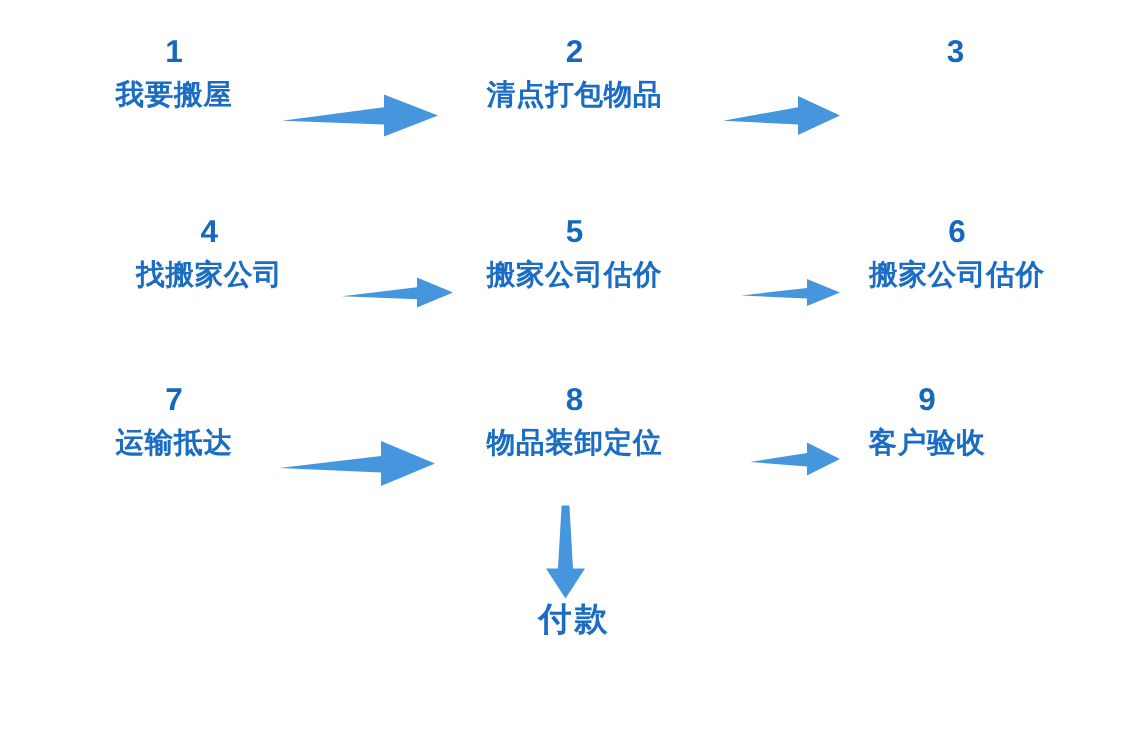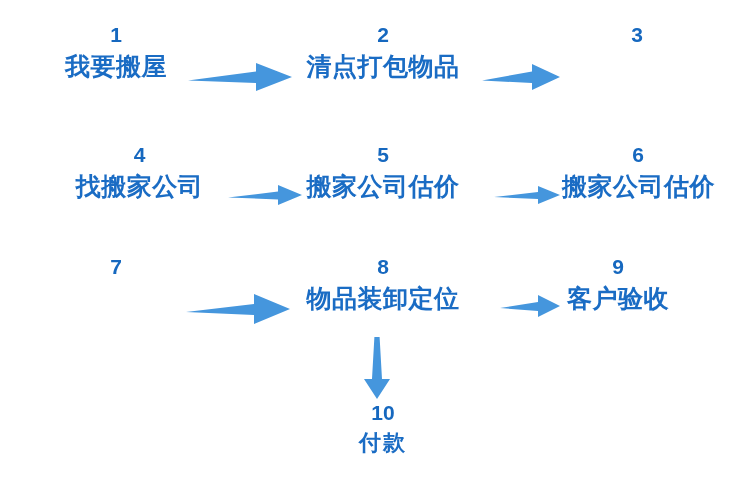--- a/index.html
+++ b/index.html
@@ -28,21 +28,21 @@
     display: block;
     font-size: 21px;
     font-weight: bold;
     color: #1668bf;
     line-height: 1;
     margin-bottom: 9px;
     letter-spacing: 0px;
   }
   .step-label {
     display: block;
-    font-size: 25px;
+    font-size: 19px;
     font-weight: bold;
     color: #1a6cc4;
     line-height: 1;
     letter-spacing: 0.5px;
   }
   .step.final .step-label {
     font-size: 22px;
     letter-spacing: 2px;
   }
   
@@ -107,20 +107,21 @@
     </svg>
   </div>
 
   <div class="step" style="left:562px; top:144px; width:152px;">
     <span class="step-number">6</span>
     <span class="step-label">搬家公司估价</span>
   </div>
 
   <div class="step" style="left:62px; top:256px; width:108px;">
     <span class="step-number">7</span>
+    <span class="step-label">运输抵达</span>
   </div>
 
   <div class="arrow" style="left:186px; top:293px;">
     <svg width="104" height="32" viewBox="0 0 104 32">
       <path d="M0 19 L68 11 L68 1 L104 16 L68 31 L68 22 Z" fill="#4596dd"></path>
     </svg>
   </div>
 
   <div class="step" style="left:303px; top:256px; width:160px;">
     <span class="step-number">8</span>
@@ -138,17 +139,16 @@
     <span class="step-label">客户验收</span>
   </div>
 
   <div class="arrow" style="left:363px; top:337px;">
     <svg width="28" height="62" viewBox="0 0 28 62">
       <path d="M11.4 0 L16.6 0 L19 42 L27 42 L14 62 L1 42 L9 42 Z" fill="#4596dd"></path>
     </svg>
   </div>
 
   <div class="step final" style="left:303px; top:402px; width:160px;">
-    <span class="step-number">10</span>
     <span class="step-label">付款</span>
   </div>
 
 </div>
 
 </body></html>

